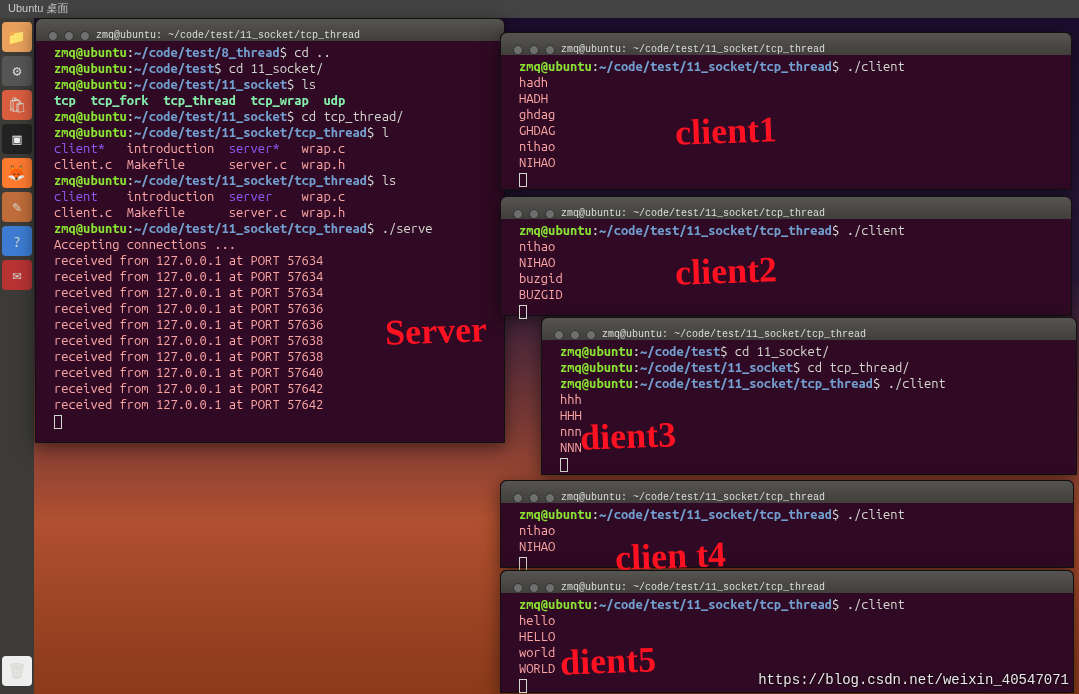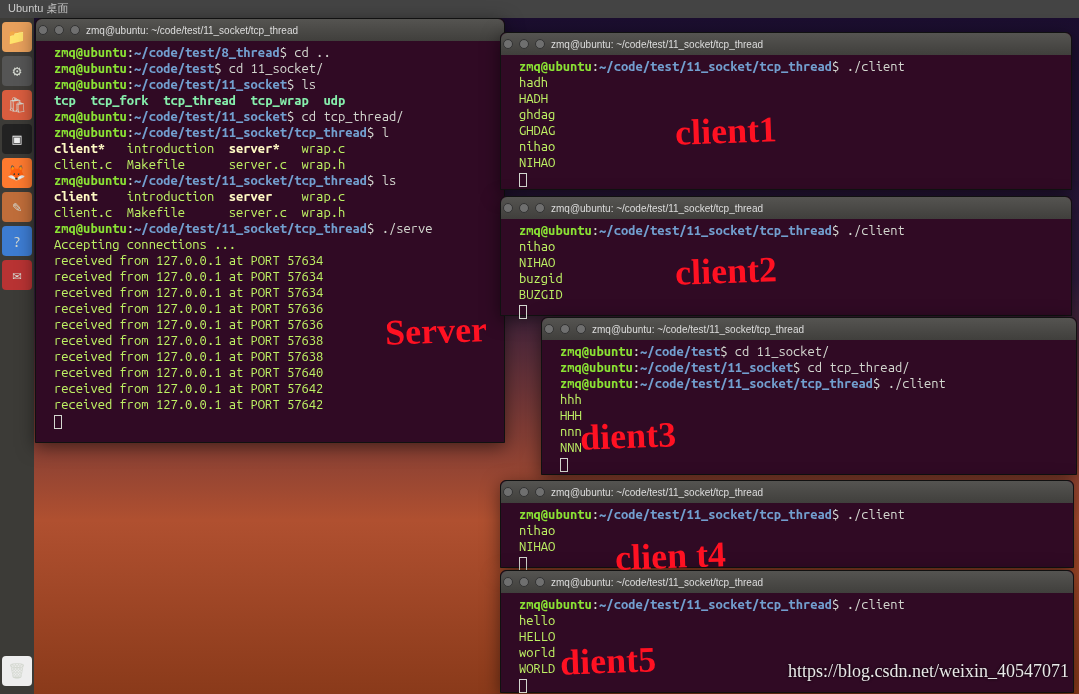--- a/index.html
+++ b/index.html
@@ -9,29 +9,29 @@
     font-family:"Ubuntu Mono","DejaVu Sans Mono",monospace;
     font-size:14px;position:relative;overflow:hidden;color:#d3d7cf;
   }
   .topbar{position:absolute;top:0;left:0;right:0;height:18px;background:#444;color:#ccc;font-size:11px;padding:1px 8px;font-family:sans-serif}
   .launcher{position:absolute;top:18px;left:0;width:34px;height:676px;background:#3c3b37;display:flex;flex-direction:column;align-items:center;padding-top:4px;gap:4px}
   .licon{width:30px;height:30px;border-radius:4px;display:flex;align-items:center;justify-content:center;font-size:15px}
   .li-folder{background:#e8a05c}.li-set{background:#555}.li-sw{background:#d95d3f}
   .li-term{background:#222;color:#eee}.li-ff{background:#ff7a2f}.li-edit{background:#bf6d3a}
   .li-help{background:#3d7cd2}.li-ml{background:#b83333}.li-trash{background:#eee;margin-top:auto;margin-bottom:8px}
   .term{position:absolute;background:#300a24;border:1px solid #111;border-radius:6px 6px 0 0;box-shadow:0 4px 18px rgba(0,0,0,.5)}
-  .tbar{height:22px;background:linear-gradient(#555451,#403f3c);border-radius:6px 6px 0 0;display:flex;align-items:center;padding:0 2px;gap:6px;font-size:10px;color:#ddd;font-family:Liberation Sans, sans-serif}
+  .tbar{height:22px;background:linear-gradient(#555451,#403f3c);border-radius:6px 6px 0 0;display:flex;align-items:flex-end;padding:0 12px;gap:6px;font-size:10px;color:#ddd;font-family:Liberation Mono, monospace}
   .wbtn{width:10px;height:10px;border-radius:50%;background:#6f6f6f;border:1px solid #333}
   .tbody{padding:3px 18px;line-height:16px;font-size:13px;white-space:pre}
   .user{color:#8ae234;font-weight:bold}
   .path{color:#729fcf;font-weight:bold}.dollar{color:#d3d7cf}
-  .cmd{color:#d3d7cf}.grn{color:#fef9c3;font-weight:bold}.blue{color:#86efac;font-weight:bold}
-  .out{color:#bef264}.cursor{display:inline-block;width:8px;height:14px;border:1px solid #d3d7cf;vertical-align:middle}
+  .cmd{color:#d3d7cf}.grn{color:#8b5cf6;font-weight:normal}.blue{color:#86efac;font-weight:bold}
+  .out{color:#fca5a5}.cursor{display:inline-block;width:8px;height:14px;border:1px solid #d3d7cf;vertical-align:middle}
   .hand{position:absolute;font-family:"Comic Sans MS",cursive;color:#ff1122;font-weight:bold;font-size:36px;pointer-events:none;transform:rotate(-2deg)}
-  .watermark{position:absolute;bottom:12px;right:10px;color:#e8e8e8;font-family:Liberation Serif, serif;font-size:18px;text-shadow:0 0 3px #000}
+  .watermark{position:absolute;bottom:6px;right:10px;color:#e8e8e8;font-family:Liberation Mono, monospace;font-size:14px;text-shadow:0 0 3px #000}
 </style>
 </head>
 <body>
 
 <div class="topbar"><span>Ubuntu 桌面</span></div>
 
 <div class="launcher">
   <div class="licon li-folder">📁</div>
   <div class="licon li-set">⚙</div>
   <div class="licon li-sw">🛍</div>

